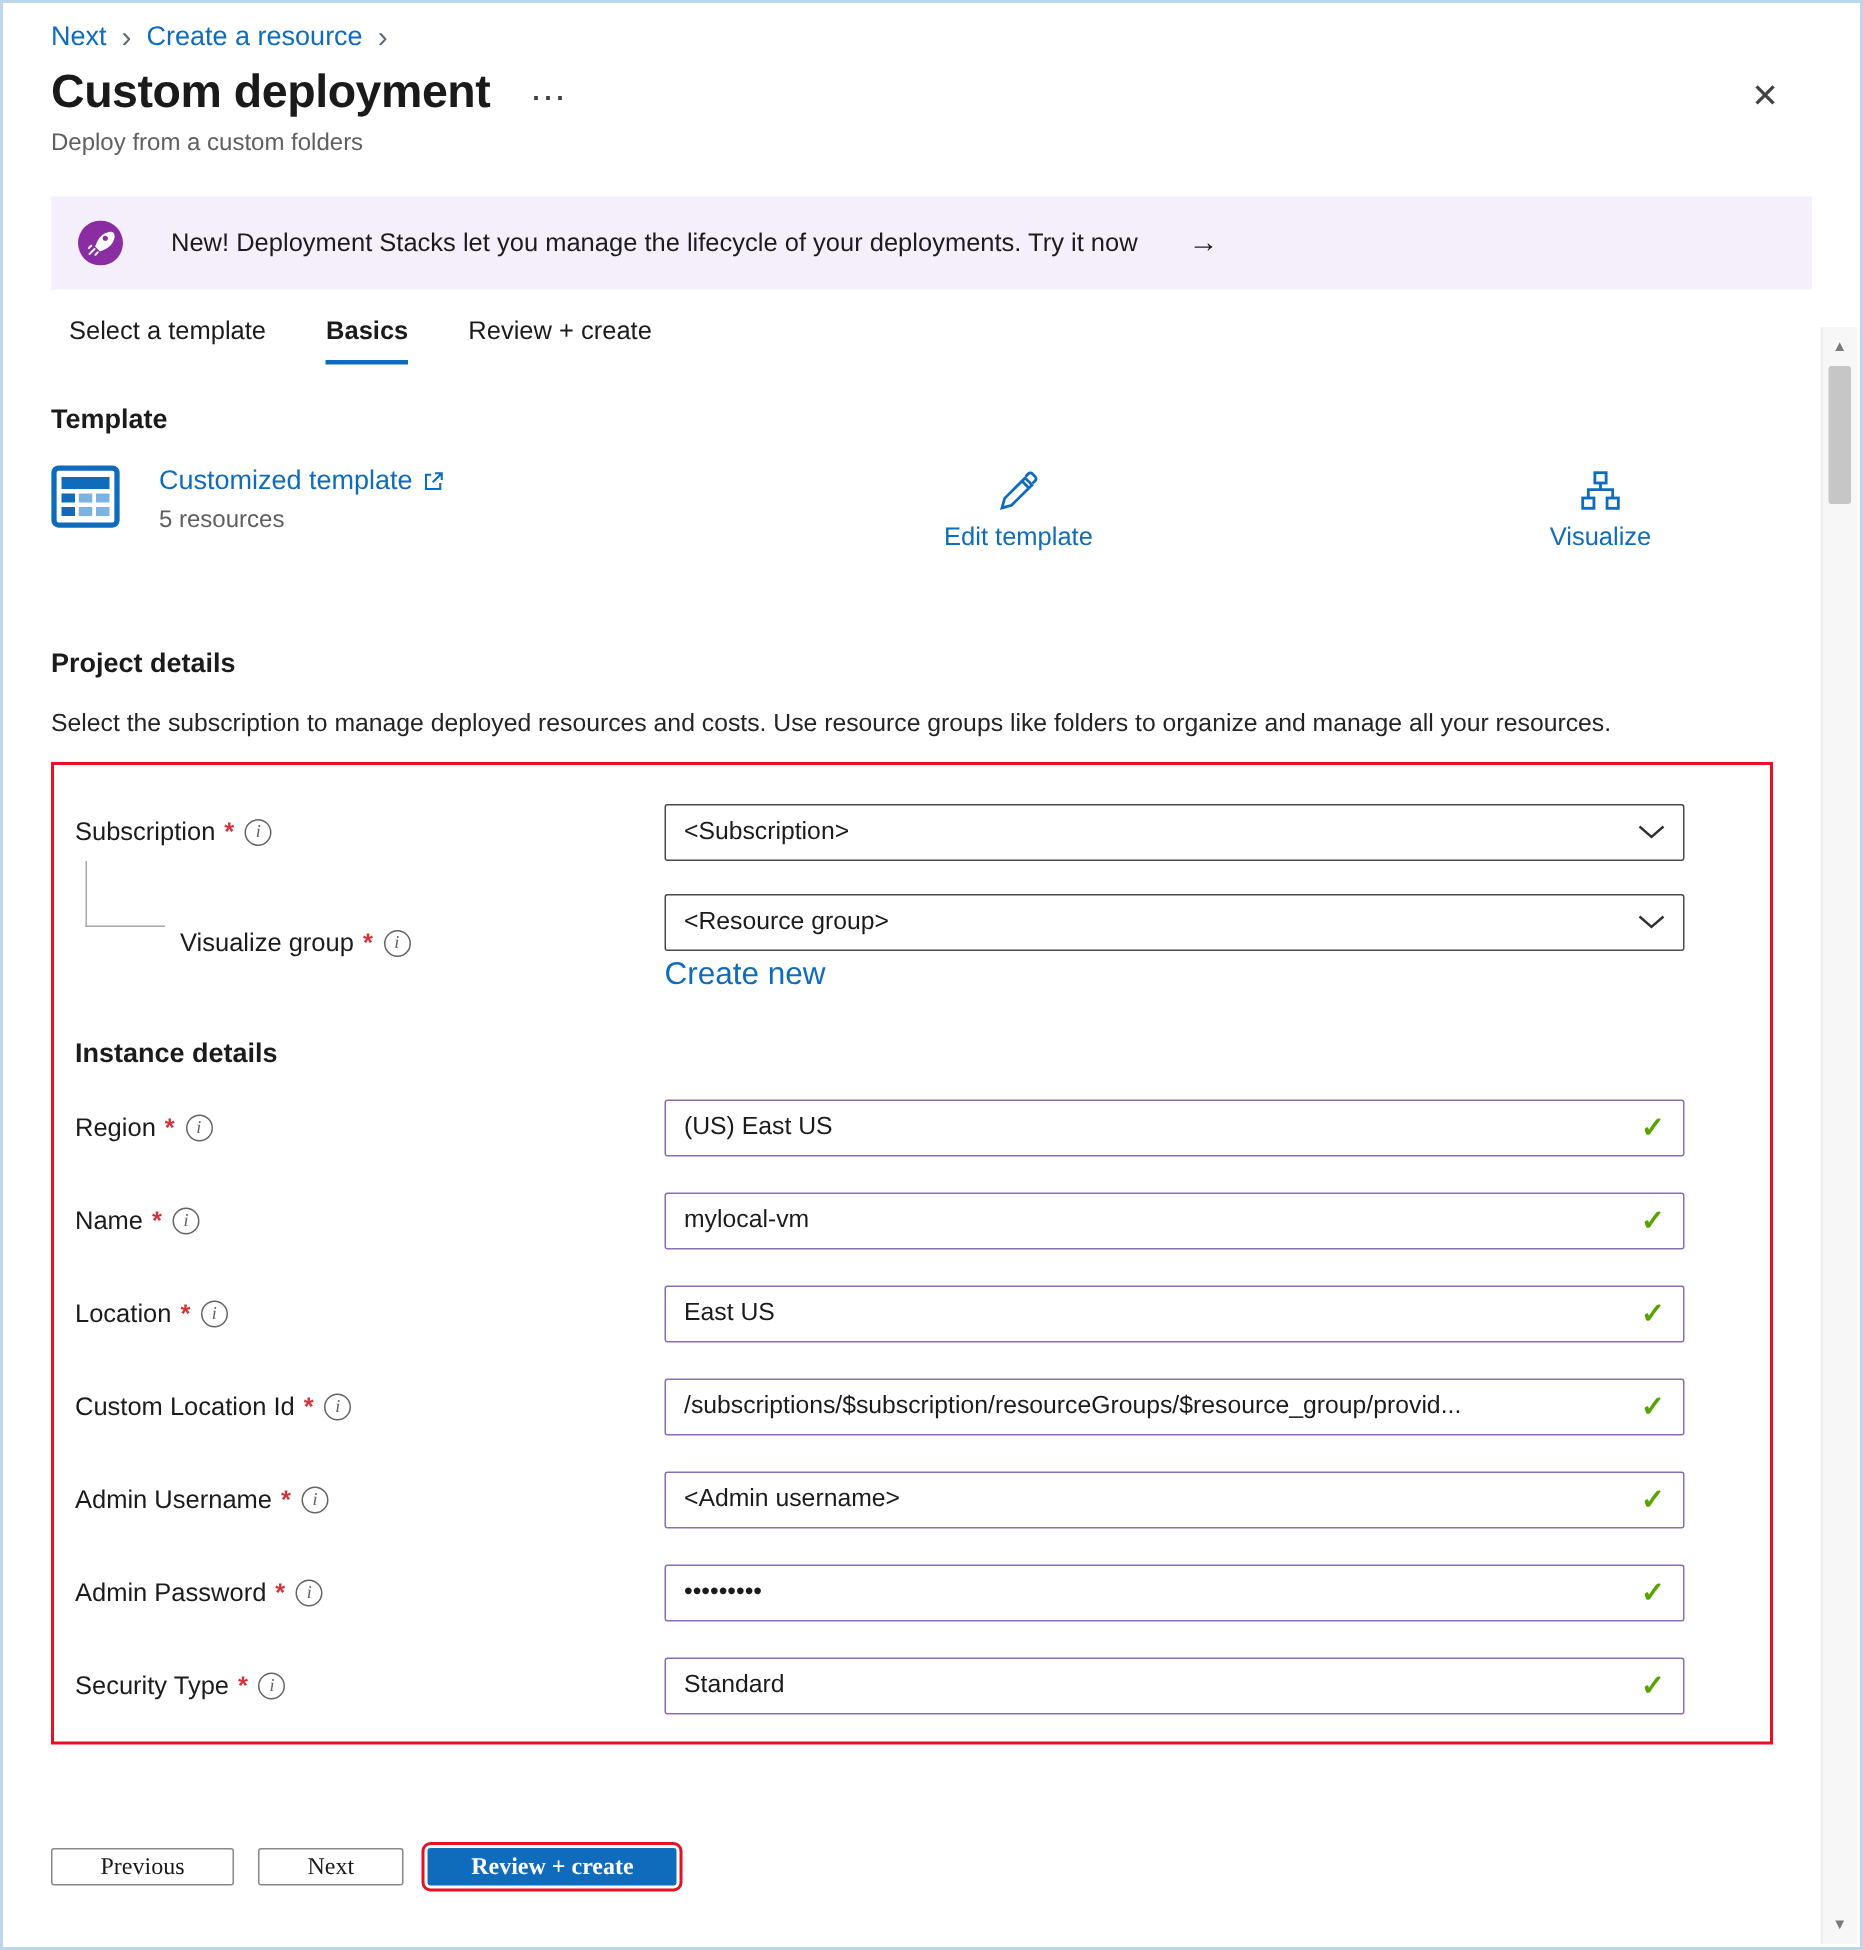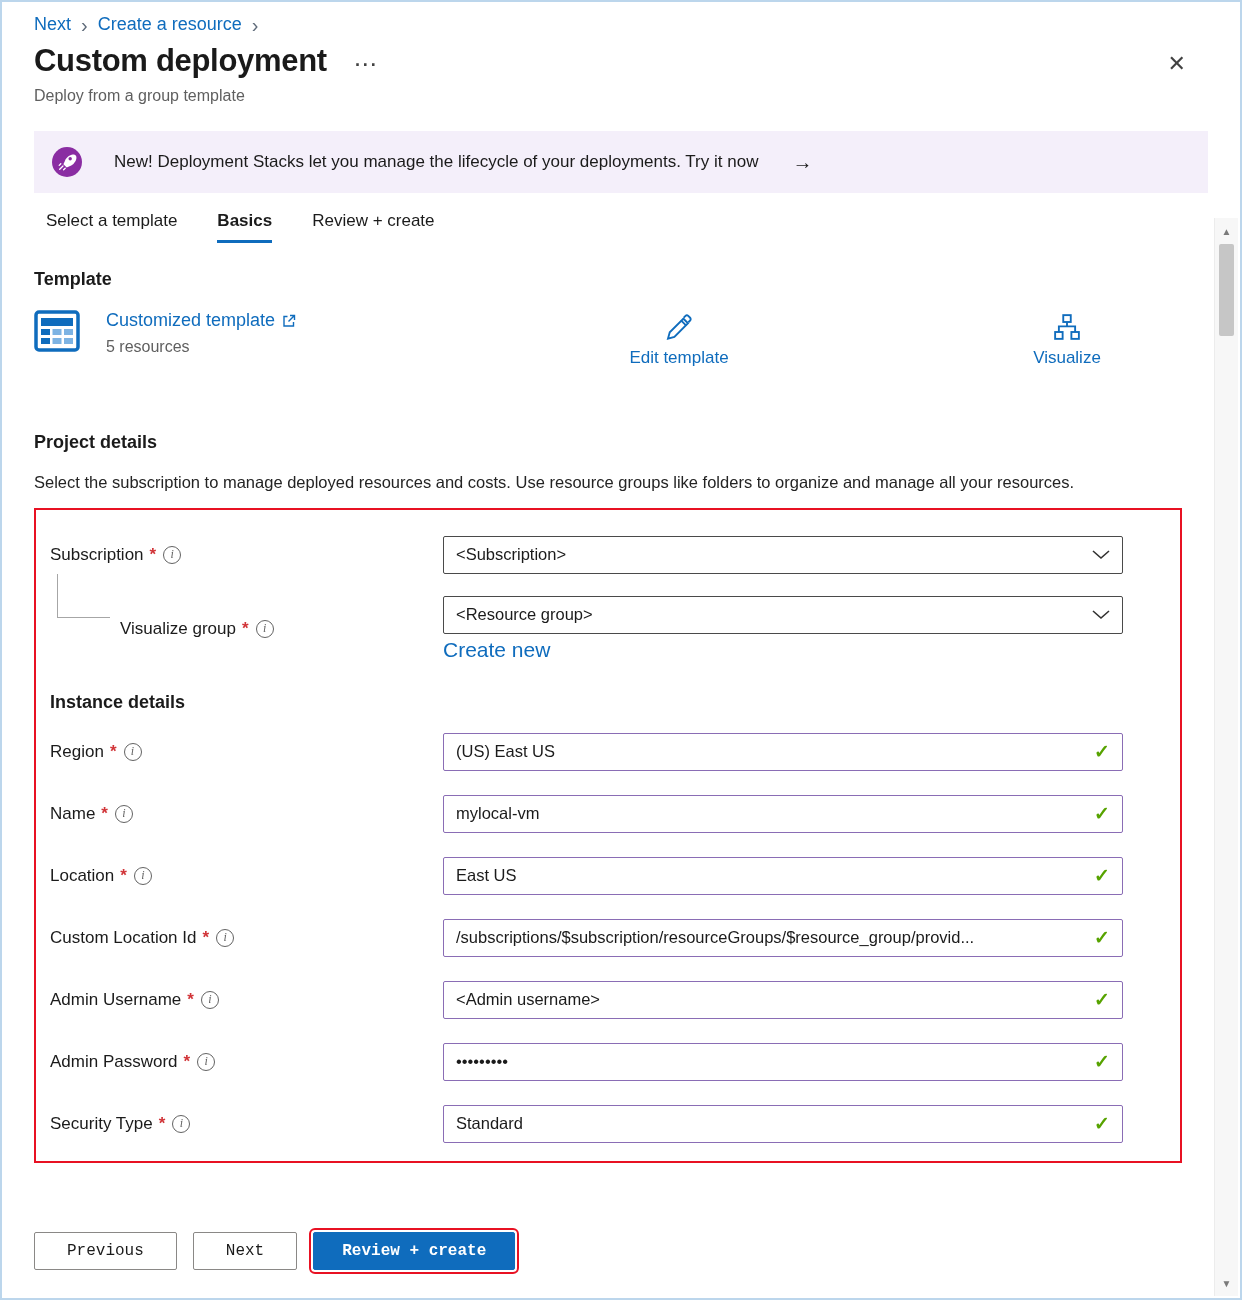--- a/index.html
+++ b/index.html
@@ -82,21 +82,21 @@
     border-left: 1px solid #a6a6a6; border-bottom: 1px solid #a6a6a6;
   }
   .create-new { display: inline-block; margin-top: 4px; color: var(--accent, #0f6cbd); font-size: 21px; text-decoration: none; cursor: pointer; }
   .instance-heading { margin-top: 30px; }
   .field-rows .form-row { margin-top: 24px; }
   .field-rows .form-row:first-child { margin-top: 20px; }
 
   
   .footer { position: absolute; left: 32px; top: 1230px; display: flex; align-items: center; gap: 16px; }
   .btn {
-    height: 38px; font-size: 16px; font-family: Liberation Mono, monospace;
+    height: 25px; font-size: 16px; font-family: Liberation Serif, serif;
     background: #fff; border: 1px solid #8a8886; color: #1b1b1b; padding: 0 32px; cursor: pointer; border-radius: 2px;
   }
   .btn-primary {
     background: var(--accent, #0f6cbd); color: #fff; border: 1px solid var(--accent, #0f6cbd);
     padding: 0 28px; font-weight: 600;
     outline: 2px solid var(--highlight-red, #e81123); outline-offset: 2px;
   }
 
   
   .scrollbar { position: absolute; right: 2px; top: 216px; bottom: 2px; width: 24px; background: #f7f7f7; border-left: 1px solid #ececec; }
@@ -118,21 +118,21 @@
       <span class="crumb-sep">›</span>
       <a>Create a resource</a>
       <span class="crumb-sep">›</span>
     </nav>
 
     <div class="title-row">
       <h1 class="page-title">Custom deployment</h1>
       <span class="more-menu">···</span>
       <span class="close-btn">✕</span>
     </div>
-    <div class="subtitle">Deploy from a group template</div>
+    <div class="subtitle">Deploy from a custom folders</div>
 
     <div class="banner">
       <span>
         <svg width="30" height="30" viewBox="0 0 30 30">
           <circle cx="15" cy="15" r="15" fill="#8a2da2"></circle>
           <path d="M20.8 7.6c-3.2.4-6.5 3-7.9 6.3l-1.5 3.4 3.3 3.3 3.4-1.5c3.3-1.4 5.9-4.7 6.3-7.9.2-1.6-.4-2.6-.9-3-.4-.5-1.4-.8-2.7-.6z" fill="#ffffff"></path>
           <circle cx="18.2" cy="11.8" r="1.7" fill="#8a2da2"></circle>
           <path d="M11 19l-3.3 3.3M13.2 21.2l-1.6 1.6M8.8 16.8l-1.6 1.6" stroke="#ffffff" stroke-width="1.3" stroke-linecap="round"></path>
         </svg>
       </span>

